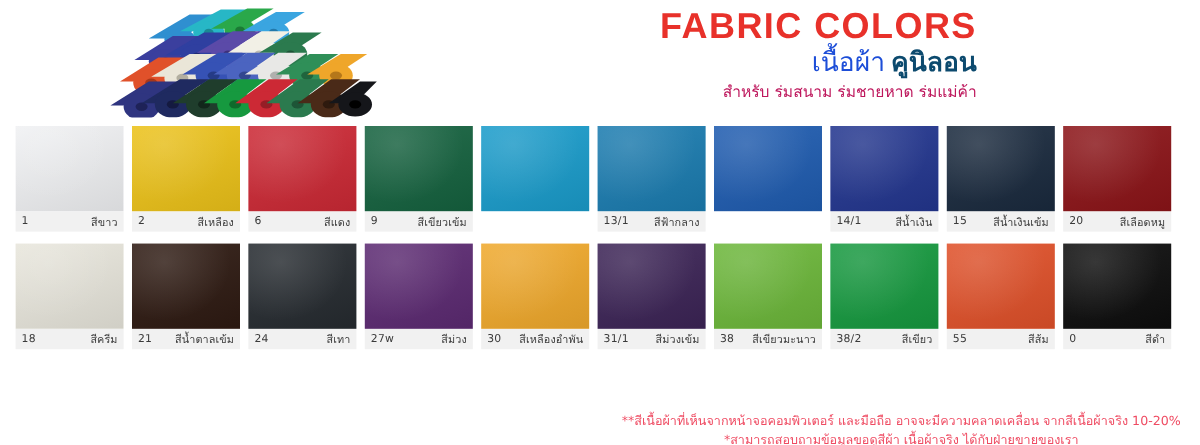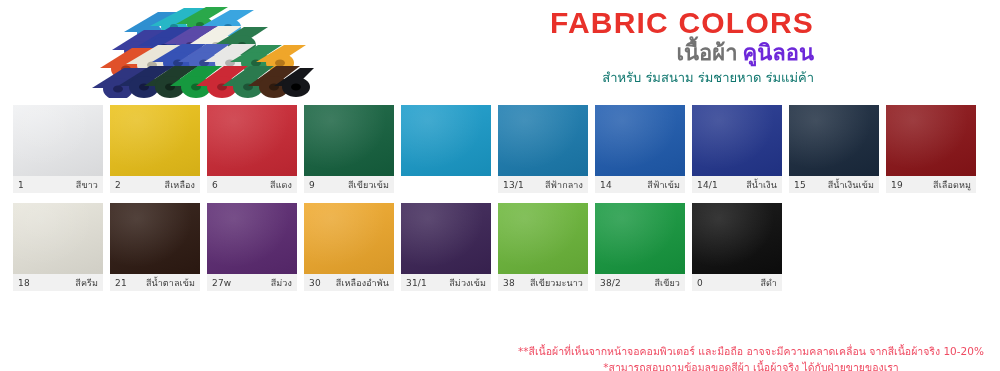--- a/index.html
+++ b/index.html
@@ -47,32 +47,32 @@
     display: block;
     margin-bottom: 4px;
   }
   .title-thai-row {
     display: block;
     font-size: 22px;
     margin-bottom: 7px;
     white-space: nowrap;
   }
   .title-thai-a {
-    color: #737373;
-    font-weight: bold;
+    color: #1d4ed8;
+    font-weight: normal;
   }
   .title-thai-b {
-    color: #6d28d9;
+    color: #0c4a6e;
     font-weight: bold;
     margin-left: 5px;
   }
   .title-sub {
     display: block;
     font-size: 13px;
-    color: #0f766e;
+    color: #be185d;
     white-space: nowrap;
   }
 
   
   .grid {
     position: absolute;
     left: 13px;
     top: 105px;
     width: 974px;
   }
@@ -268,43 +268,39 @@
       </div>
     <div class="swatch">
         <span class="chip" style="background-color: rgb(27, 124, 176);"></span>
         <span class="label">
           <span class="code">13/1</span>
           <span class="name">สีฟ้ากลาง</span>
         </span>
       </div>
     <div class="swatch">
         <span class="chip" style="background-color: rgb(31, 92, 176);"></span>
-        <span class="label">
-          <span class="code">14</span>
-          <span class="name">สีฟ้าเข้ม</span>
-        </span>
       </div>
     <div class="swatch">
         <span class="chip" style="background-color: rgb(35, 54, 143);"></span>
         <span class="label">
           <span class="code">14/1</span>
           <span class="name">สีน้ำเงิน</span>
         </span>
       </div>
     <div class="swatch">
         <span class="chip" style="background-color: rgb(26, 42, 62);"></span>
         <span class="label">
           <span class="code">15</span>
           <span class="name">สีน้ำเงินเข้ม</span>
         </span>
       </div>
     <div class="swatch">
         <span class="chip" style="background-color: rgb(140, 20, 24);"></span>
         <span class="label">
-          <span class="code">19</span>
+          <span class="code">20</span>
           <span class="name">สีเลือดหมู</span>
         </span>
       </div>
   </div>
 
   <div class="row">
     <div class="swatch">
         <span class="chip" style="background-color: rgb(232, 230, 220);"></span>
         <span class="label">
           <span class="code">18</span>
@@ -312,20 +308,27 @@
         </span>
       </div>
     <div class="swatch">
         <span class="chip" style="background-color: rgb(46, 26, 18);"></span>
         <span class="label">
           <span class="code">21</span>
           <span class="name">สีน้ำตาลเข้ม</span>
         </span>
       </div>
     <div class="swatch">
+        <span class="chip" style="background-color: rgb(38, 43, 48);"></span>
+        <span class="label">
+          <span class="code">24</span>
+          <span class="name">สีเทา</span>
+        </span>
+      </div>
+    <div class="swatch">
         <span class="chip" style="background-color: rgb(92, 42, 114);"></span>
         <span class="label">
           <span class="code">27w</span>
           <span class="name">สีม่วง</span>
         </span>
       </div>
     <div class="swatch">
         <span class="chip" style="background-color: rgb(240, 169, 44);"></span>
         <span class="label">
           <span class="code">30</span>
@@ -344,20 +347,27 @@
         <span class="label">
           <span class="code">38</span>
           <span class="name">สีเขียวมะนาว</span>
         </span>
       </div>
     <div class="swatch">
         <span class="chip" style="background-color: rgb(22, 153, 63);"></span>
         <span class="label">
           <span class="code">38/2</span>
           <span class="name">สีเขียว</span>
+        </span>
+      </div>
+    <div class="swatch">
+        <span class="chip" style="background-color: rgb(224, 81, 42);"></span>
+        <span class="label">
+          <span class="code">55</span>
+          <span class="name">สีส้ม</span>
         </span>
       </div>
     <div class="swatch">
         <span class="chip" style="background-color: rgb(13, 13, 13);"></span>
         <span class="label">
           <span class="code">0</span>
           <span class="name">สีดำ</span>
         </span>
       </div>
   </div>

